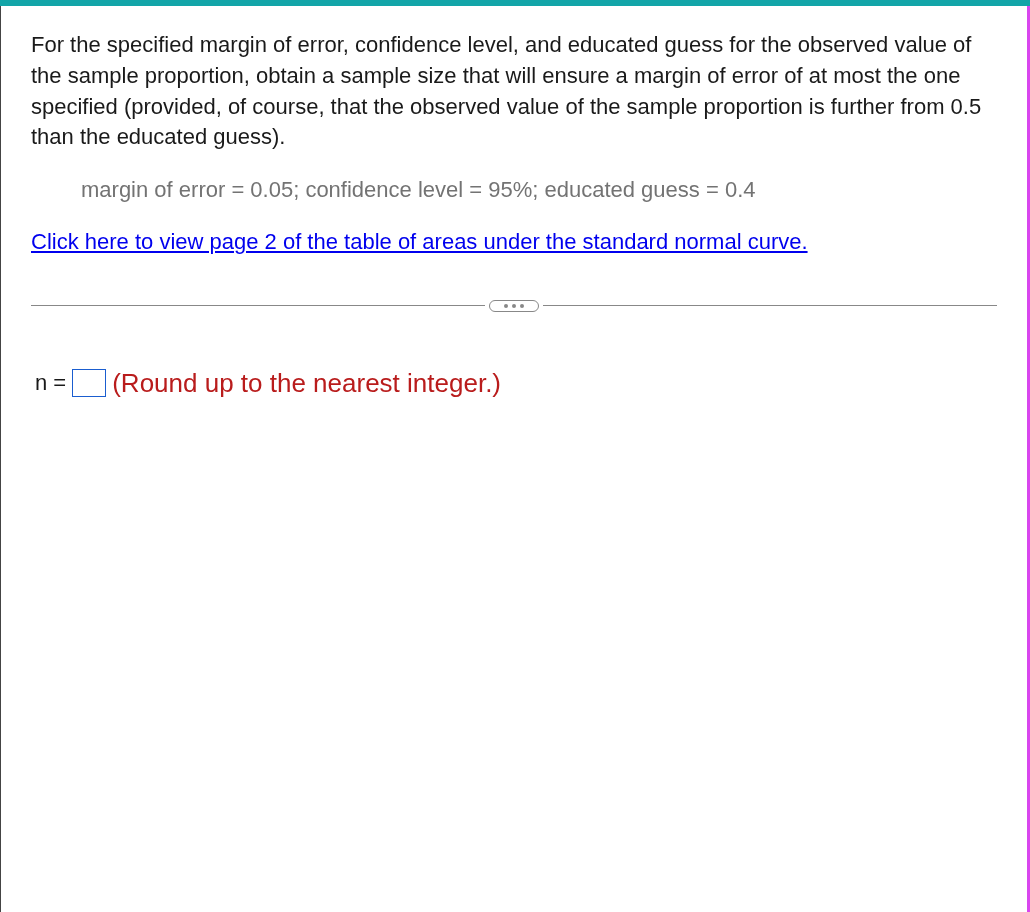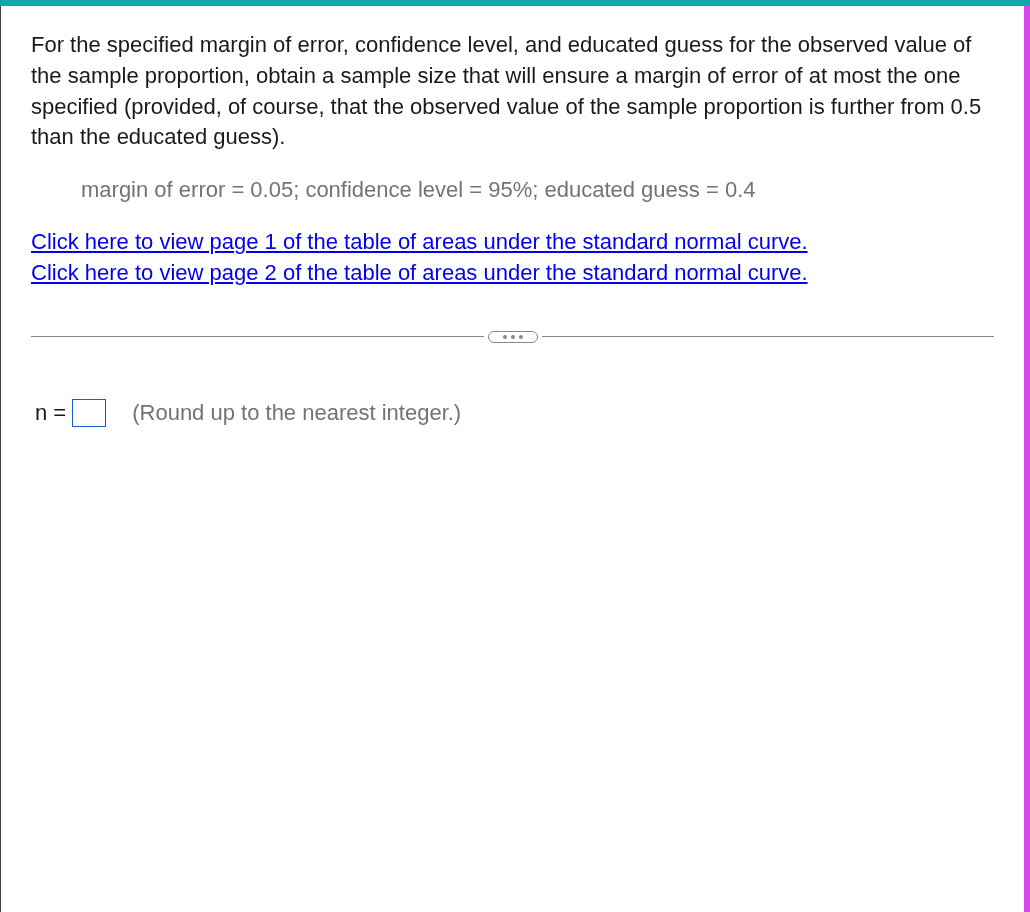--- a/index.html
+++ b/index.html
@@ -14,21 +14,21 @@
       height: 912px;
     }
     .top-bar {
       width: 100%;
       height: 6px;
       background: #13a5a8;
     }
     .content {
       padding: 24px 30px 24px 30px;
       border-left: 1px solid #444;
-      border-right: 6px solid #d946ef;
+      border-right: 3px solid #d946ef;
       margin: 0;
       height: calc(100% - 6px);
     }
     .problem-text {
       font-size: 22px;
       color: #1a1a1a;
       line-height: 1.4;
       margin-bottom: 24px;
     }
     .given-values {
@@ -81,37 +81,36 @@
       margin-left: 4px;
     }
     .answer-input {
       width: 34px;
       height: 28px;
       border: 1.5px solid #1a5dcf;
       font-size: 18px;
       padding: 2px;
     }
     .hint-text {
-      color: #737373;
-      font-size: 22px;
-      margin-left: 20px;
+      color: #b91c1c;
+      font-size: 26px;
+      margin-left: 0;
     }
   </style>
 </head>
 <body>
 
 <div class="top-bar"></div>
 
 <div class="content">
 
   <p class="problem-text">For the specified margin of error, confidence level, and educated guess for the observed value of the sample proportion, obtain a sample size that will ensure a margin of error of at most the one specified (provided, of course, that the observed value of the sample proportion is further from 0.5 than the educated guess).</p>
 
   <p class="given-values">margin of error = 0.05; confidence level = 95%; educated guess = 0.4</p>
 
-  <a class="table-link">Click here to view page 1 of the table of areas under the standard normal curve.</a>
   <a class="table-link">Click here to view page 2 of the table of areas under the standard normal curve.</a>
 
   <div class="divider-container">
     <div class="divider-line"></div>
     <div class="divider-pill">
       <span class="dot"></span>
       <span class="dot"></span>
       <span class="dot"></span>
     </div>
     <div class="divider-line"></div>

